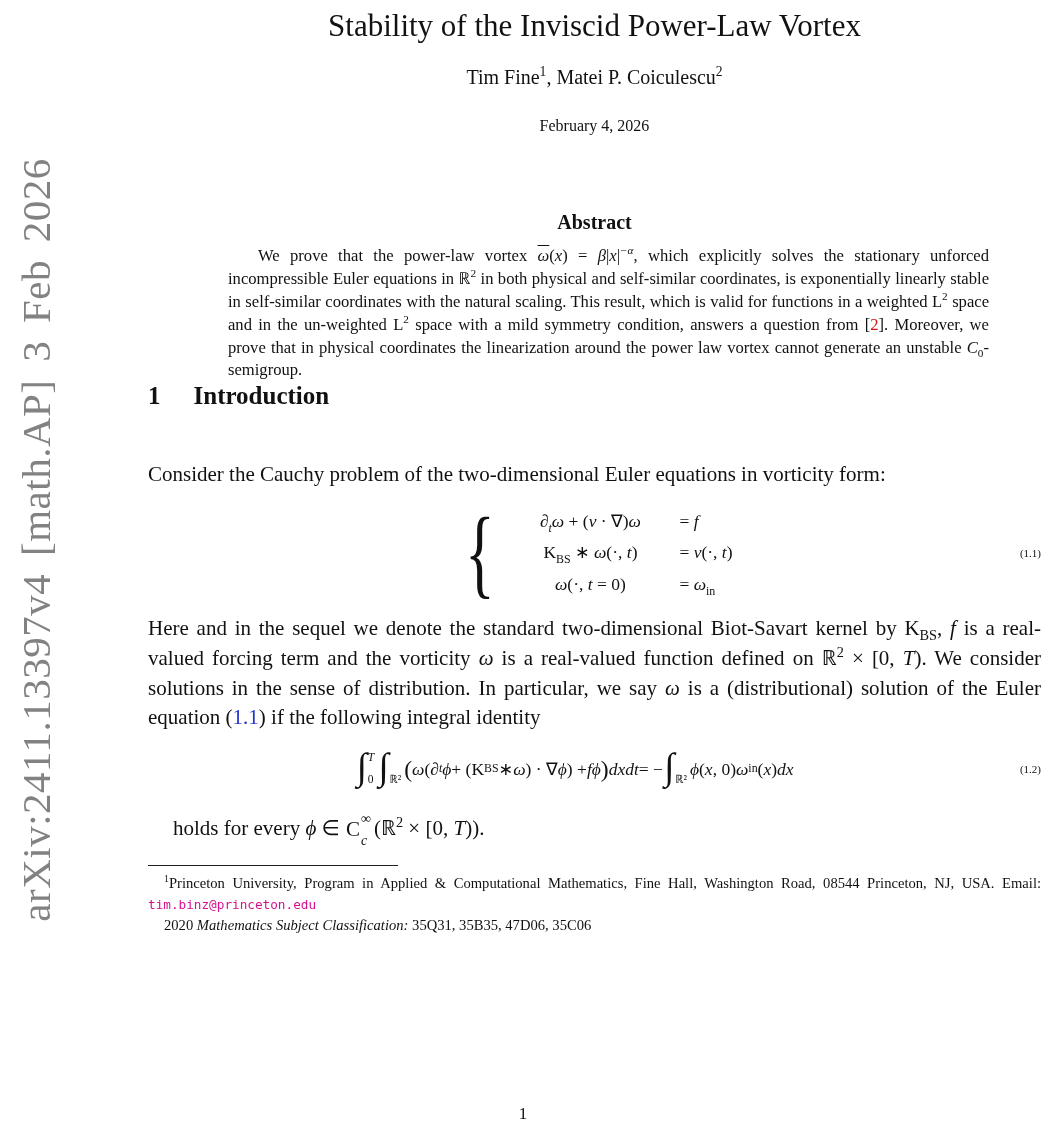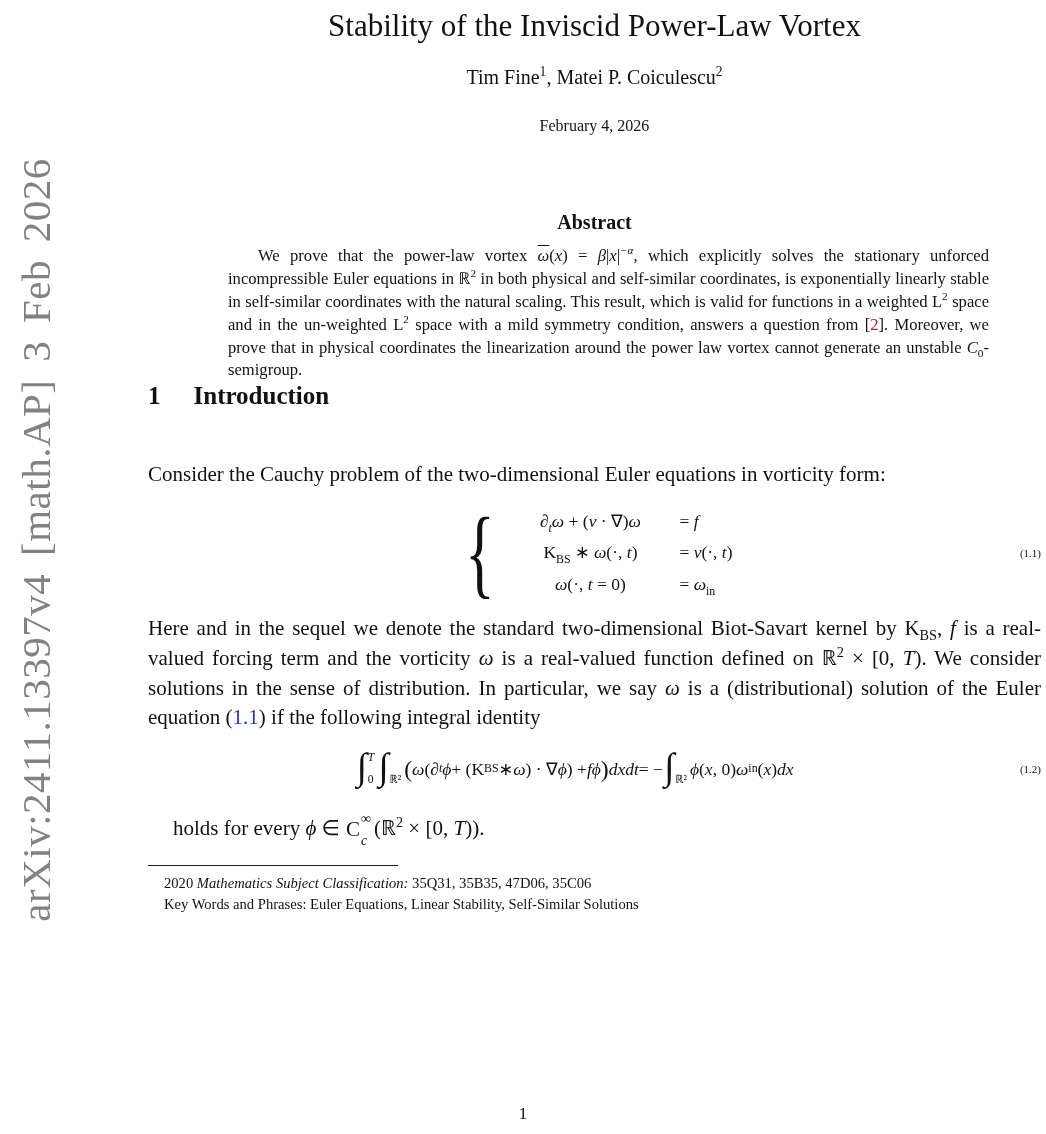--- a/index.html
+++ b/index.html
@@ -204,21 +204,21 @@
     <div class="para p3"><span class="pk-t">holds for every </span><span class="pk-i">ϕ</span><span class="pk-t"> ∈ </span><span class="intwrap">
           <span class="intg smallg pk-i">C</span>
           <span class="limcol">
             <span class="limtop">∞</span>
             <span class="limbot pk-i">c</span>
           </span>
         </span><span class="pk-t">(ℝ</span><sup class="pk-sup">2</sup><span class="pk-t"> × [0, </span><span class="pk-i">T</span><span class="pk-t">)).</span></div>
 
     <div class="footnotes">
       <hr class="fnrule">
+      <p class="fn"><sup class="pk-sup">1</sup><span class="pk-t">Princeton University, Program in Applied &amp; Computational Mathematics, Fine Hall, Washington Road, 08544 Princeton, NJ, USA. Email: </span><span class="pk-mail">tim.binz@princeton.edu</span></p>
       <p class="fn"><span class="pk-t">2020 </span><span class="pk-i">Mathematics Subject Classification:</span><span class="pk-t"> 35Q31, 35B35, 47D06, 35C06</span></p>
-      <p class="fn"><span class="pk-t">Key Words and Phrases: Euler Equations, Linear Stability, Self-Similar Solutions</span></p>
     </div>
 
   </div>
 
   <div class="pagenum">1</div>
 
 </div>
 
 </body></html>

